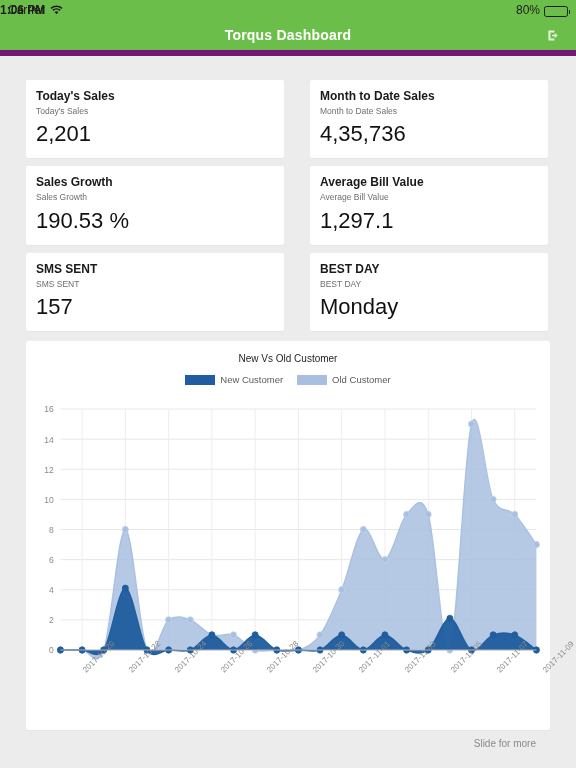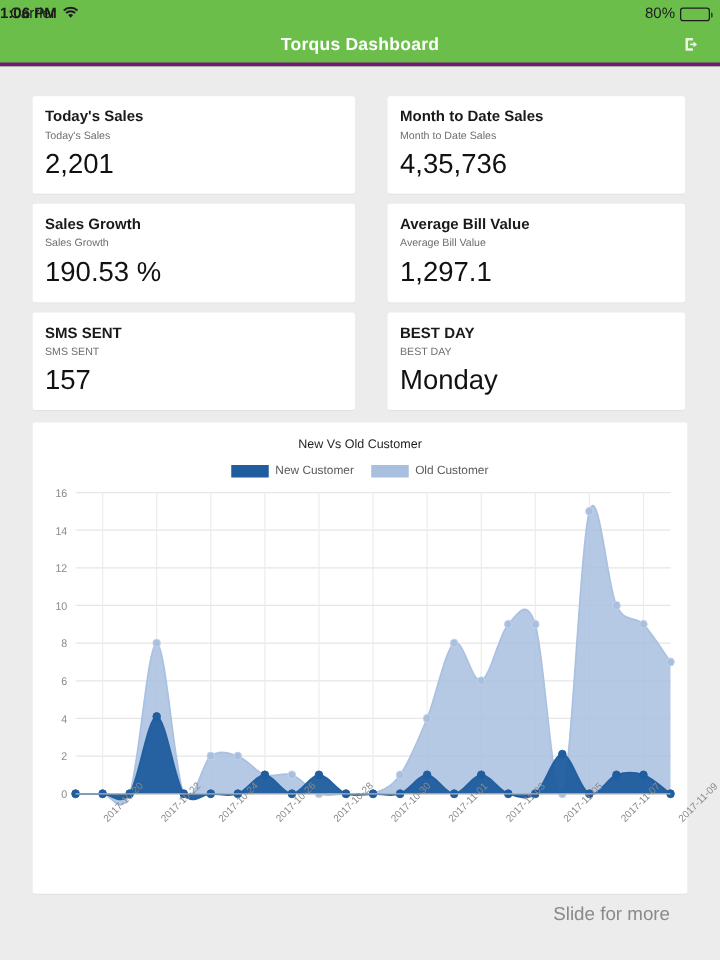--- a/index.html
+++ b/index.html
@@ -79,21 +79,21 @@
 
   
   .nav-bar {
     height: 30px;
     background: #6cbe4b;
     display: flex;
     align-items: center;
     justify-content: center;
     position: relative;
     flex: 0 0 auto;
-    border-bottom: 3px solid #701a75;
+    border-bottom: 6px solid #701a75;
   }
   .nav-title {
     color: #ffffff;
     font-size: 14px;
     font-weight: bold;
     letter-spacing: 0.2px;
   }
   .nav-logout {
     position: absolute;
     right: 14px;
@@ -170,21 +170,21 @@
     font-size: 10px;
     color: #1f1f1f;
     font-weight: normal;
     margin-bottom: 10px;
   }
   .chart-legend {
     display: flex;
     justify-content: center;
     align-items: flex-start;
     gap: 14px;
-    margin-bottom: 6px;
+    margin-bottom: 18px;
   }
   .legend-item { display: flex; align-items: center; gap: 5px; }
   .legend-swatch { width: 30px; height: 10px; display: inline-block; }
   .legend-label { font-size: 9.5px; color: #5a5a5a; }
 
   .chart-area { position: relative; width: 100%; height: 265px; }
   .chart-area svg { display: block; width: 100%; height: 100%; }
 
   .xlabels {
     position: relative;
@@ -196,21 +196,21 @@
     font-size: 8px;
     color: #8a8a8a;
     white-space: nowrap;
     transform-origin: left top;
     transform: rotate(-45deg);
     top: 2px;
   }
 
   .slide-more {
     text-align: right;
-    font-size: 15px;
+    font-size: 10px;
     color: #8a8a8a;
     padding: 8px 14px 0 0;
   }
 </style>
 </head>
 <body>
 
 <div id="app">
 
   <div class="status-bar">

